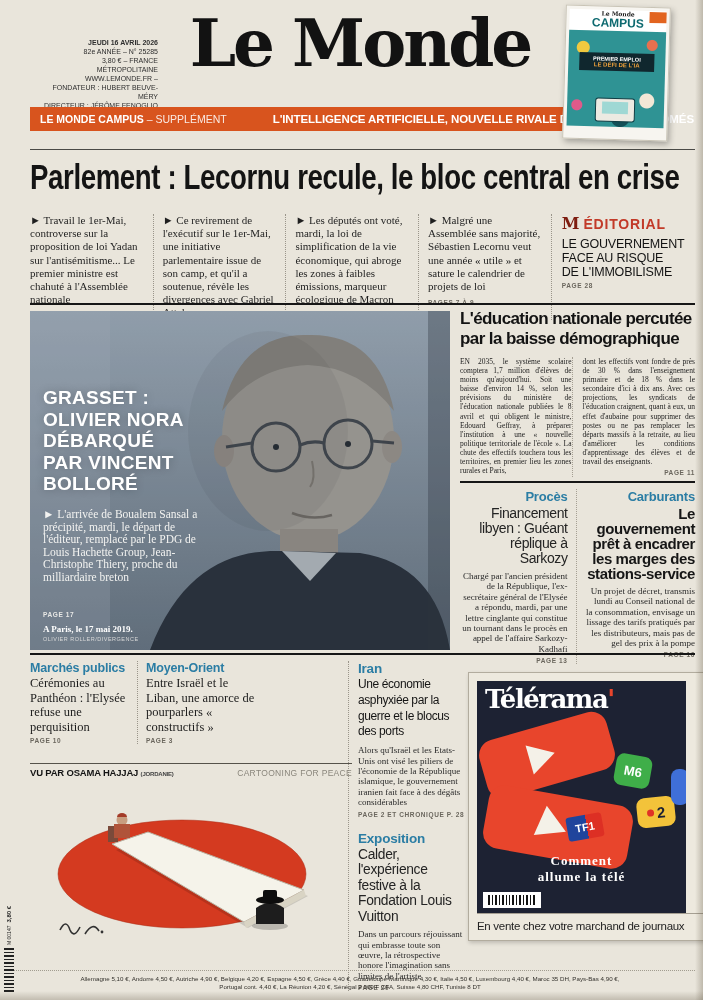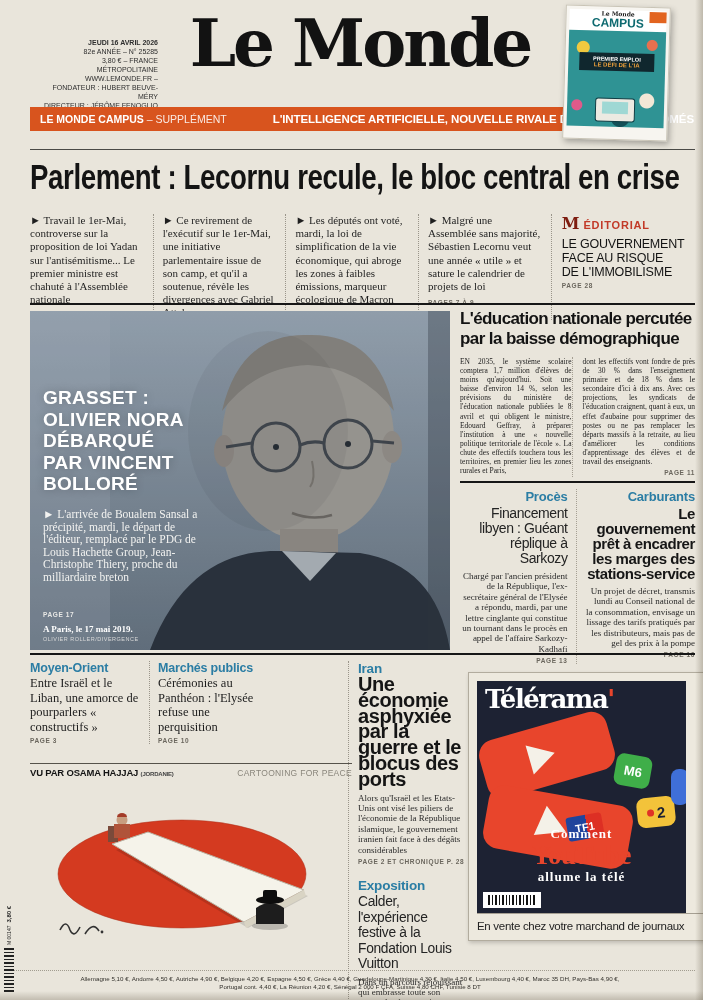--- a/index.html
+++ b/index.html
@@ -61,21 +61,21 @@
   
   .summary{position:absolute;top:214px;left:30px;width:665px;display:flex;}
   .sum-col{width:128px;padding-right:9px;font-family:"Liberation Serif","DejaVu Sans",serif;
         font-size:11px;line-height:13.2px;color:#1f1f1f;}
   .sum-col + .sum-col, .editorial{border-left:1px dotted #9a958a;padding-left:9px;}
   .page{font-size:6.5px;color:#6b675e;letter-spacing:.6px;font-family:"Liberation Sans",sans-serif;font-weight:bold;}
   .sum-col .page{display:block;margin-top:3px;}
   .editorial{width:150px;padding-left:10px;}
   .ed-head{display:flex;align-items:baseline;gap:4px;}
   .ed-m{font-family:"DejaVu Serif",serif;font-weight:bold;font-size:16px;color:#7e1d10;}
-  .ed-label{color:#c23a28;font-weight:bold;font-size:11px;letter-spacing:.8px;text-align:center;}
+  .ed-label{color:#c23a28;font-weight:bold;font-size:14px;letter-spacing:.8px;text-align:center;}
   .ed-title{margin-top:4px;font-weight:normal;font-size:12.5px;line-height:14px;
         letter-spacing:-.2px;white-space:pre-line;color:#141414;}
   .ed-page{display:block;margin-top:3px;}
 
   
   .photo{position:absolute;top:311px;left:30px;width:420px;height:339px;background:#6a7988;}
   .photo svg{position:absolute;left:0;top:0;}
   .photo-title{position:absolute;left:13px;top:76px;font-size:19px;line-height:21.5px;font-weight:bold;
         color:#fff;letter-spacing:.3px;white-space:pre-line;text-shadow:0 0 8px rgba(0,0,0,.25);}
   .photo-teaser{position:absolute;left:13px;top:197px;width:168px;
@@ -110,21 +110,21 @@
   .brief{width:112px;padding-right:7px;}
   .brief + .brief{border-left:1px dotted #9a958a;padding-left:8px;}
   .brief.b2{width:100px;}
   .brief.b3{width:88px;}
   .brief .kicker{font-size:12.5px;}
   .brief-title{font-family:"Liberation Serif",serif;font-size:12.5px;line-height:14.5px;color:#1d1d1d;margin-top:1px;}
 
   
   .iran-col{position:absolute;top:661px;left:348px;width:108px;border-left:1px dotted #9a958a;padding-left:9px;}
   .iran-col .kicker{font-size:13.5px;}
-  .big-title{font-weight:bold;font-size:20px;line-height:15.8px;letter-spacing:-.4px;color:#151515;margin-top:1px;}
+  .big-title{font-weight:normal;font-size:12px;line-height:15.8px;letter-spacing:-.4px;color:#151515;margin-top:1px;}
   .light-title{font-size:13.8px;line-height:15.5px;letter-spacing:-.3px;color:#242424;margin-top:1px;}
   .expo{margin-top:13px;}
 
   
   .cartoon{position:absolute;top:763px;left:30px;width:322px;}
   .cartoon-head{border-top:1px solid #55524a;padding-top:3px;display:flex;
         justify-content:space-between;align-items:baseline;}
   .cartoon-by{font-size:9.5px;font-weight:bold;letter-spacing:-.2px;color:#141414;}
   .cartoon-by .origin{font-size:6px;color:#444;}
   .cartoon-credit{font-size:8.5px;color:#8a867c;letter-spacing:.3px;}
@@ -319,29 +319,29 @@
       <div class="kicker">Carburants</div>
       <div class="sub-title bold">Le gouvernement prêt à encadrer les marges des stations-service</div>
       <div class="sub-body">Un projet de décret, transmis lundi au Conseil national de la consommation, envisage un lissage des tarifs pratiqués par les distributeurs, mais pas de gel des prix à la pompe</div>
       <span class="page">PAGE 16</span>
     </div>
   </div>
 
   <div class="rule" id="rule-bottom"></div>
 
   <div class="briefs">
+    <div class="brief b2">
+      <div class="kicker">Marchés publics</div>
+      <div class="brief-title">Cérémonies au Panthéon : l'Elysée refuse une perquisition</div>
+      <span class="page">PAGE 10</span>
+    </div>
     <div class="brief">
       <div class="kicker">Moyen-Orient</div>
       <div class="brief-title">Entre Israël et le Liban, une amorce de pourparlers « constructifs »</div>
       <span class="page">PAGE 3</span>
-    </div>
-    <div class="brief b2">
-      <div class="kicker">Marchés publics</div>
-      <div class="brief-title">Cérémonies au Panthéon : l'Elysée refuse une perquisition</div>
-      <span class="page">PAGE 10</span>
     </div>
   </div>
 
   <div class="iran-col">
     <div class="iran-sec">
       <div class="kicker">Iran</div>
       <div class="big-title">Une économie asphyxiée par la guerre et le blocus des ports</div>
       <div class="sub-body">Alors qu'Israël et les Etats-Unis ont visé les piliers de l'économie de la République islamique, le gouvernement iranien fait face à des dégâts considérables</div>
       <span class="page">PAGE 2 ET CHRONIQUE P. 28</span>
     </div>
@@ -393,21 +393,20 @@
         <span>Télérama</span><span class="mark">'</span>
       </div>
       <div class="beak-top"></div>
       <div class="beak-bot"></div>
       <div class="chip chip-m6">M6</div>
       <div class="chip chip-tf1">TF1</div>
       <div class="chip chip-f2">2</div>
       <div class="chip chip-blue"></div>
       <div class="ad-text">
         <div class="ad-line1">Comment</div>
-        <div class="ad-line2">YouTube</div>
         <div class="ad-line3">allume la télé</div>
       </div>
       <div class="ad-barcode">
           <i></i>
         </div>
     </div>
     <div class="ad-footer">En vente chez votre marchand de journaux</div>
   </div>
 
   <div class="prices-rule"></div>

